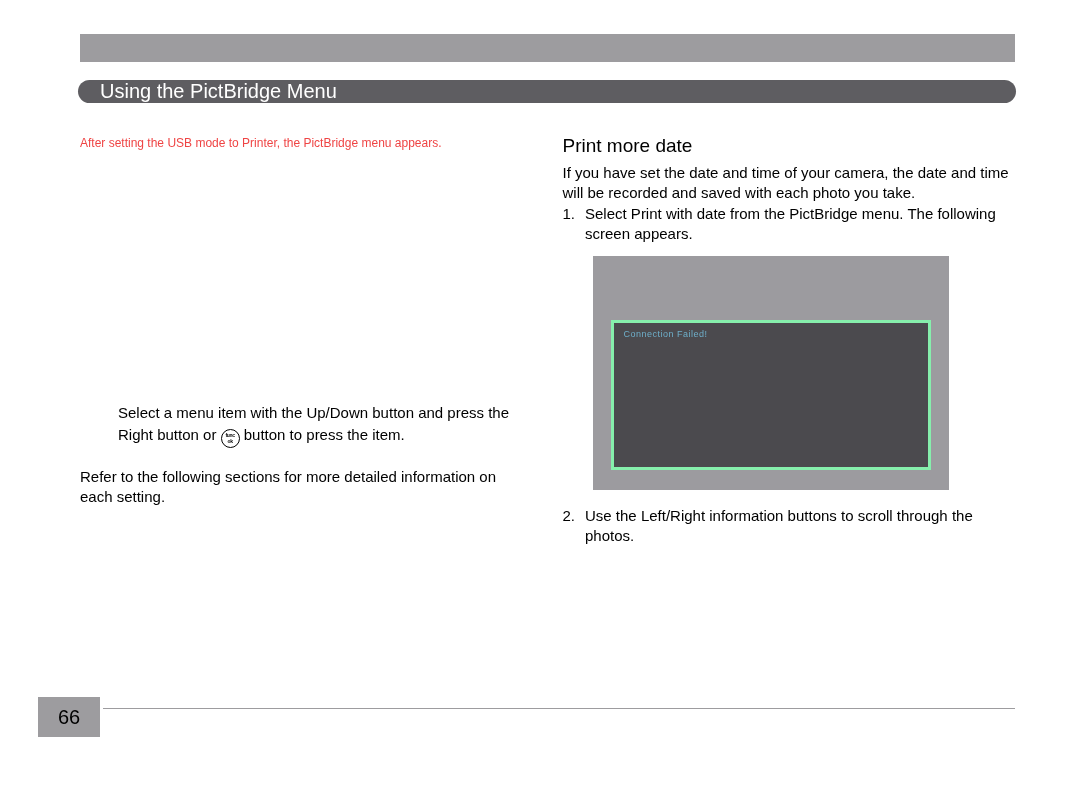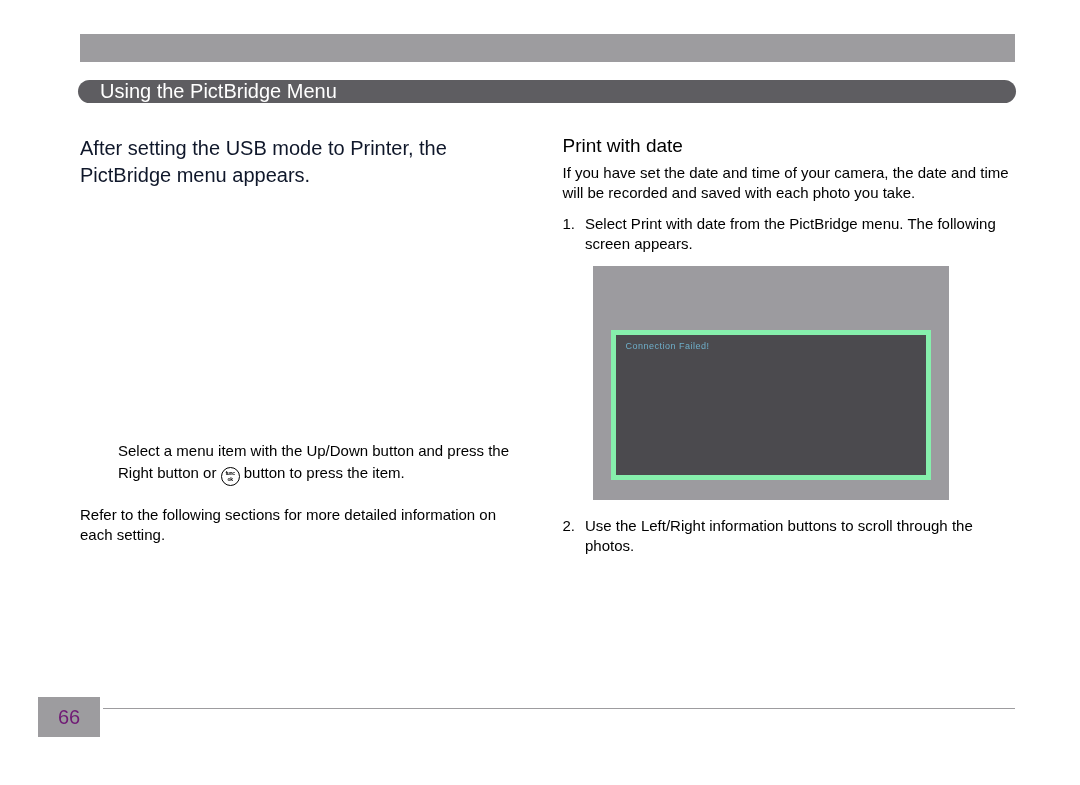--- a/index.html
+++ b/index.html
@@ -49,22 +49,22 @@
       display: flex;
       gap: 30px;
     }
     .col-left {
       width: 455px;
     }
     .col-right {
       width: 455px;
     }
     .intro {
-      font-size: 20px;
-      color: #0f172a;
+      font-size: 12px;
+      color: #ef4444;
       line-height: 1.35;
     }
     .spacer {
       height: 252px;
     }
     .menu-instruction {
       font-size: 15px;
       color: #000000;
       line-height: 1.35;
       margin-left: 38px;
@@ -99,21 +99,20 @@
     .subheading {
       font-size: 19px;
       font-weight: 400;
       color: #000000;
       margin-bottom: 6px;
     }
     .right-intro {
       font-size: 15px;
       color: #000000;
       line-height: 1.35;
-      margin-bottom: 10px;
     }
     .step {
       font-size: 15px;
       color: #000000;
       line-height: 1.35;
       display: flex;
       gap: 10px;
       margin-bottom: 12px;
     }
     .step .num { flex-shrink: 0; }
@@ -126,21 +125,21 @@
       background: #9c9b9f;
       position: relative;
     }
     .screenshot-inner {
       position: absolute;
       left: 18px;
       top: 64px;
       width: 320px;
       height: 150px;
       background: #4b4a4e;
-      border: 5px solid #86efac;
+      border: 3px solid #86efac;
     }
     .screenshot-inner .msg {
       position: absolute;
       top: 6px;
       left: 10px;
       color: #6eaec9;
       font-size: 9px;
       letter-spacing: 0.5px;
     }
     .footer-line {
@@ -151,21 +150,21 @@
       height: 1px;
       background: #9d9c9f;
     }
     .page-number-box {
       position: absolute;
       left: 38px;
       top: 697px;
       width: 62px;
       height: 40px;
       background: #9d9c9f;
-      color: #701a75;
+      color: #000000;
       font-size: 20px;
       display: flex;
       align-items: center;
       justify-content: center;
     }
   </style>
 </head>
 <body>
 
 <div class="page">
@@ -187,21 +186,21 @@
             <span>func</span>
             <span>ok</span>
           </span>
         </span>
         <span> button to press the item.</span>
       </p>
       <p class="refer">Refer to the following sections for more detailed information on each setting.</p>
     </div>
 
     <div class="col-right">
-      <h3 class="subheading">Print with date</h3>
+      <h3 class="subheading">Print more date</h3>
       <p class="right-intro">If you have set the date and time of your camera, the date and time will be recorded and saved with each photo you take.</p>
 
       <div class="step">
         <span class="num">1.</span>
         <span>Select Print with date from the PictBridge menu.  The following screen appears.</span>
       </div>
 
       <div class="screenshot-frame">
         <div class="screenshot-inner">
           <span class="msg">Connection Failed!</span>

